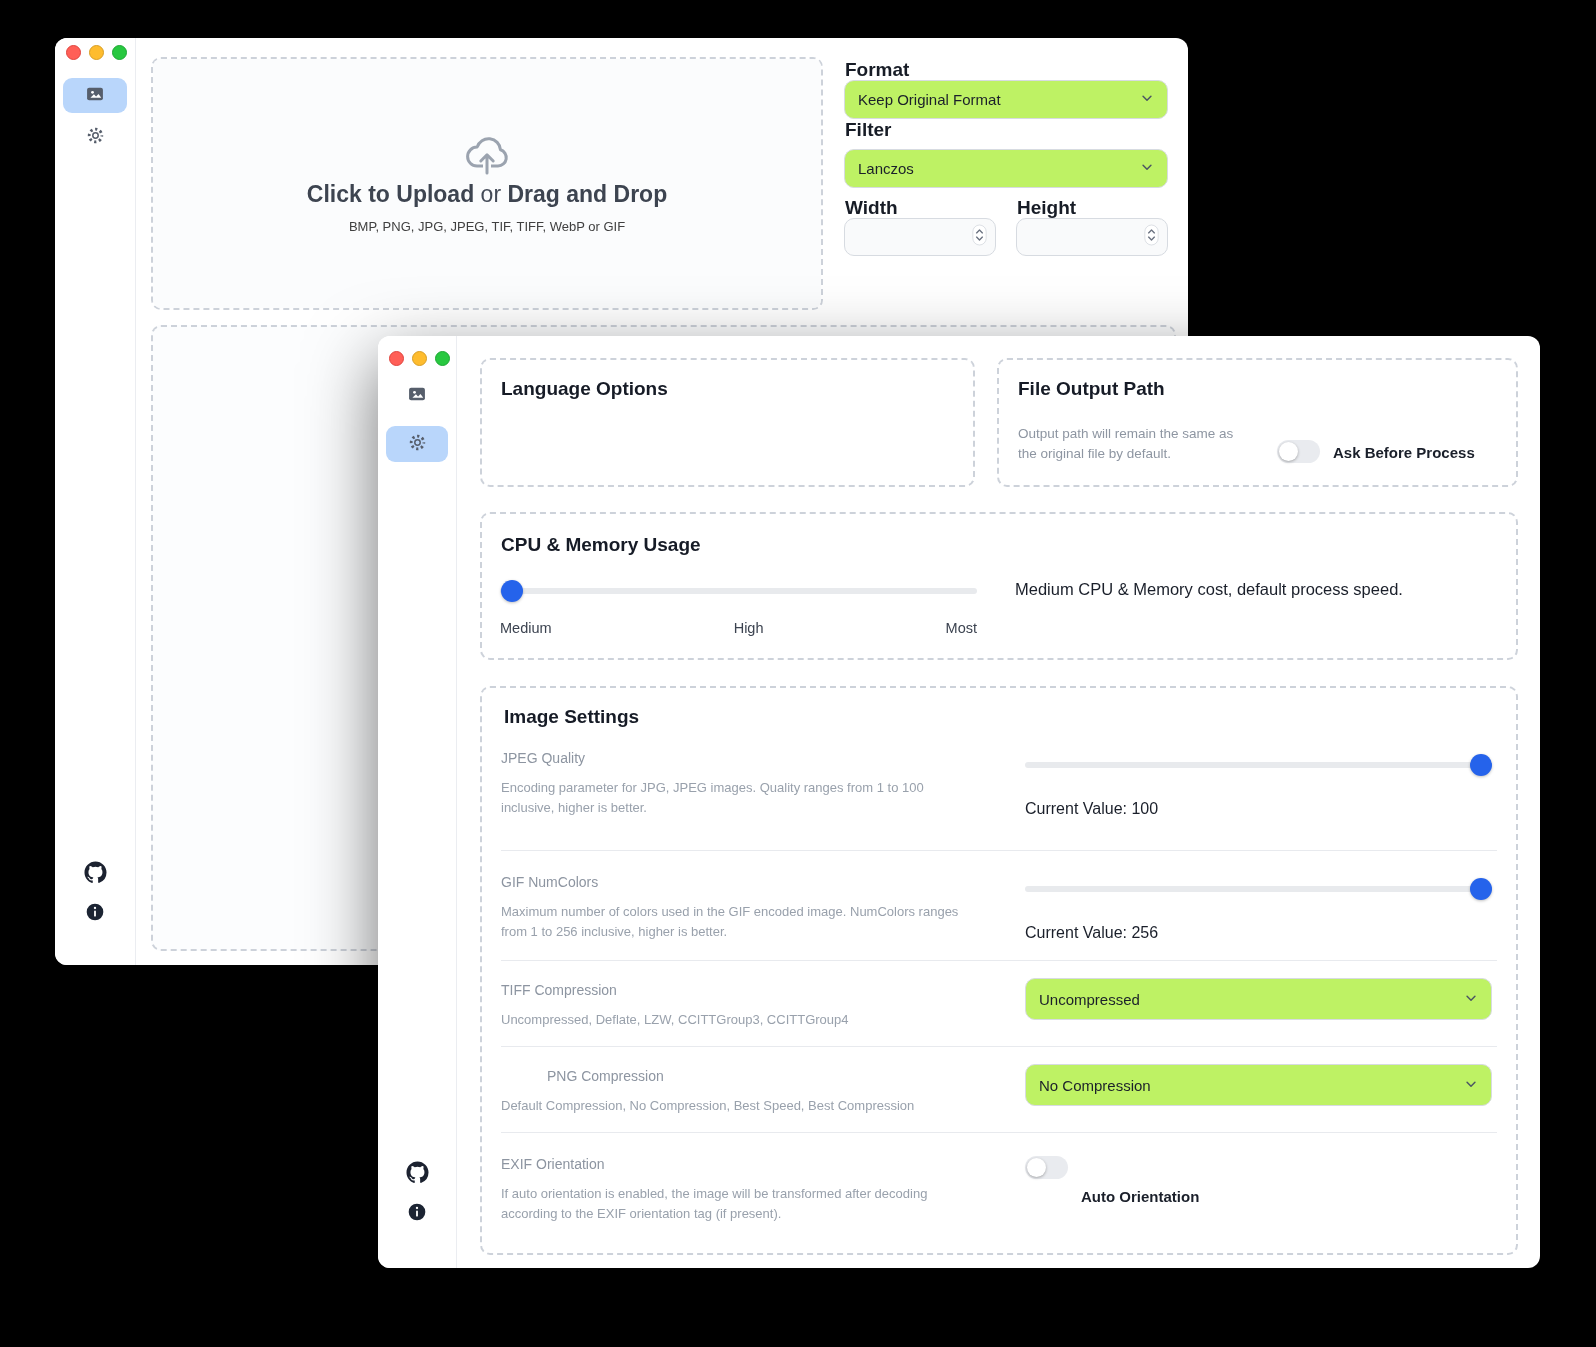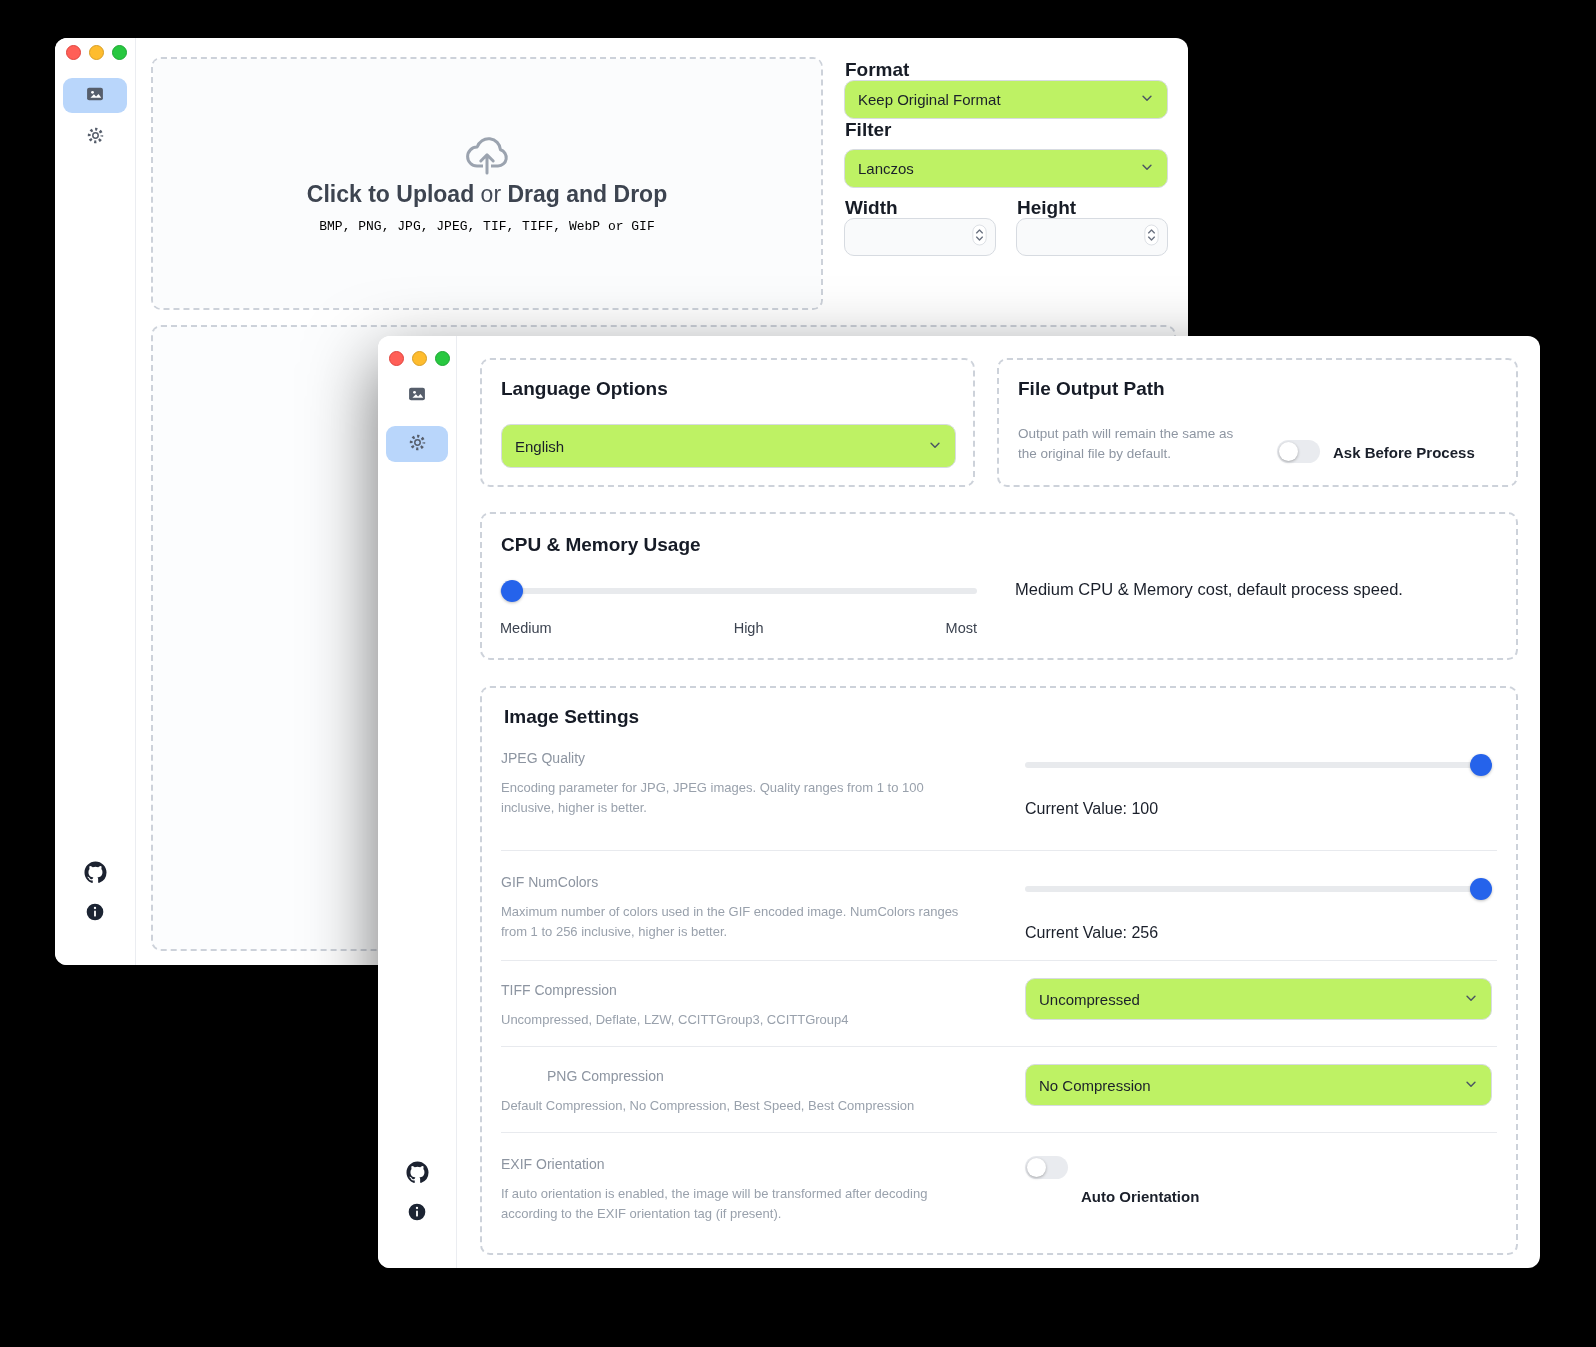--- a/index.html
+++ b/index.html
@@ -17,21 +17,21 @@
   .dot.yellow{background:#febc2e;border:0.5px solid #d89e24;}
   .dot.green{background:#28c840;border:0.5px solid #1da833;}
   .sidebar{position:absolute;left:0;top:0;bottom:0;border-right:1px solid #ebedf1;border-radius:12px 0 0 12px;background:#fff;}
   .side-item{position:absolute;display:flex;align-items:center;justify-content:center;border-radius:9px;cursor:pointer;}
   .side-item.selected{background:#b9d6fb;}
   .side-bottom-icon{position:absolute;left:0;width:100%;display:flex;justify-content:center;}
   .dashed-box{position:absolute;border:2px dashed #cdd2da;border-radius:10px;box-sizing:border-box;}
   .upload-inner{width:100%;height:100%;display:flex;flex-direction:column;align-items:center;justify-content:center;background:#fbfcfd;border-radius:8px;}
   .upload-title{font-size:23px;color:#434a57;}
   .upload-title b{font-weight:bold;color:#3d4450;}
-  .upload-sub{margin-top:11px;font-size:13px;color:#000000;font-family:Liberation Mono, monospace;}
+  .upload-sub{margin-top:11px;font-size:13px;color:#404040;}
   .field-label{position:absolute;font-size:19px;font-weight:bold;color:#171c26;}
   .select{position:absolute;display:flex;align-items:center;justify-content:space-between;
     background:#bef264;border:1px solid #d7dbe1;border-radius:10px;box-sizing:border-box;
     padding:0 13px;font-size:15px;color:#1b202a;cursor:pointer;}
   .num-input{position:absolute;background:#f9fafb;border:1px solid #d7dbe1;border-radius:10px;box-sizing:border-box;display:flex;align-items:center;justify-content:flex-end;padding:0 8px;}
   .num-input input{border:none;outline:none;background:transparent;flex:1;min-width:0;font-size:15px;}
   .card-title{position:absolute;font-size:19px;font-weight:bold;color:#161b26;}
   .row-title{position:absolute;font-size:14px;color:#8d95a1;}
   .row-desc{position:absolute;font-size:13px;line-height:1.5;color:#99a1ac;}
   .divider{position:absolute;left:19px;right:19px;height:1px;background:#e8eaee;}
@@ -183,26 +183,20 @@
             <circle cx="12" cy="12" r="10" fill="#1c2433"></circle>
             <rect x="10.9" y="10.3" width="2.2" height="7.2" rx="1.1" fill="#fff"></rect>
             <circle cx="12" cy="7.2" r="1.4" fill="#fff"></circle>
           </svg>
       </span>
     </div>
   </div>
 
   <div class="dashed-box" style="left:102px;top:22px;width:495px;height:129px;">
     <div class="card-title" style="left:19px;top:18px;">Language Options</div>
-    <div class="select" style="left:19px;top:64px;width:455px;height:44px;">
-      <span>English</span>
-      <span><svg width="14" height="14" viewBox="0 0 16 16">
-            <path d="M3.5 6l4.5 4.5L12.5 6" stroke="#4b5563" stroke-width="1.7" fill="none" stroke-linecap="round" stroke-linejoin="round"></path>
-          </svg></span>
-    </div>
   </div>
 
   <div class="dashed-box" style="left:102px;top:176px;width:1038px;height:148px;">
     <div class="card-title" style="left:19px;top:20px;">CPU &amp; Memory Usage</div>
     <div class="slider" style="left:18px;top:74px;width:477px;">
       <div class="thumb at-left"></div>
     </div>
     <div style="position:absolute;left:18px;top:106px;width:477px;display:flex;justify-content:space-between;">
       <span class="tick">Medium</span>
       <span class="tick">High</span>

